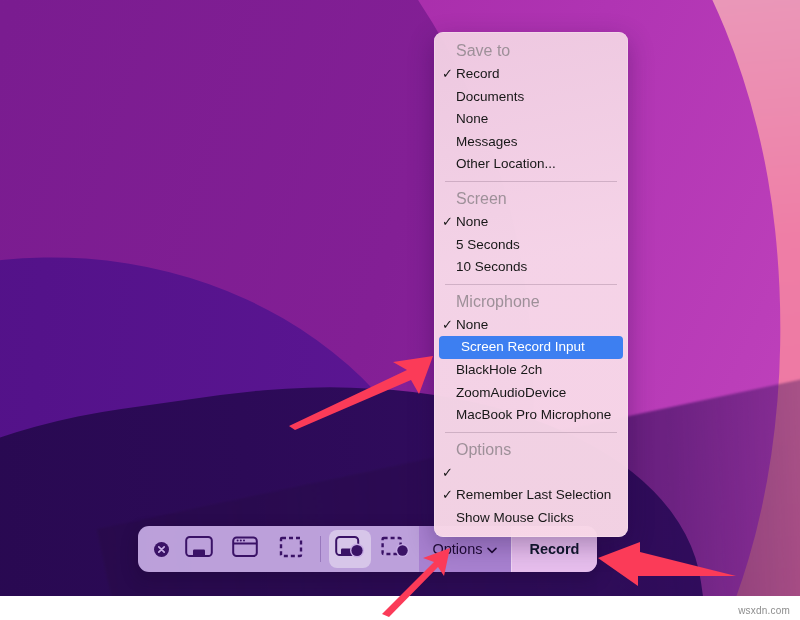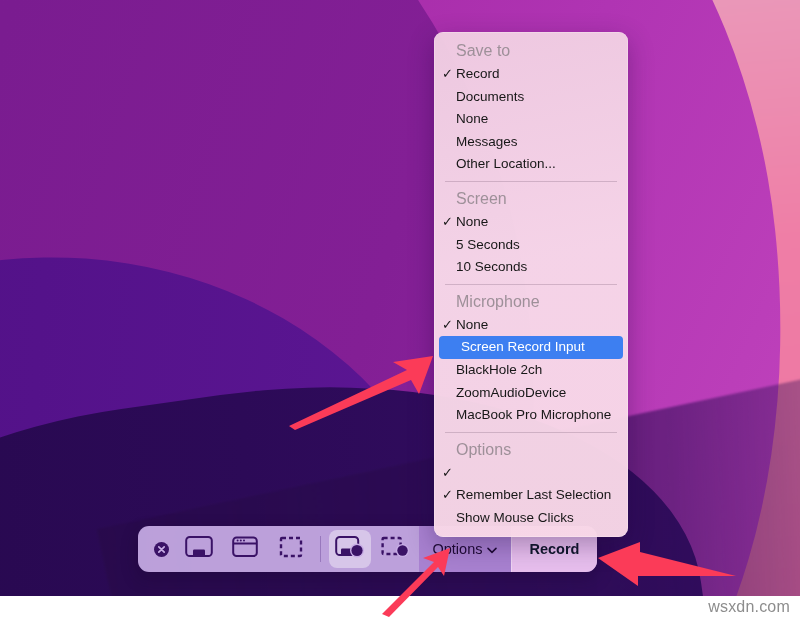--- a/index.html
+++ b/index.html
@@ -188,21 +188,21 @@
     margin: 5px 11px 4px 11px;
   }
 
   
   .arrow { position: absolute; z-index: 40; pointer-events: none; }
 
   
   #watermark {
     position: absolute;
     right: 10px; bottom: 4px;
-    font-size: 16px;
+    font-size: 10px;
     color: #8d8d8d;
     letter-spacing: .2px;
     text-align: center;
   }
 </style>
 </head>
 <body>
 
 <div id="root">
 

